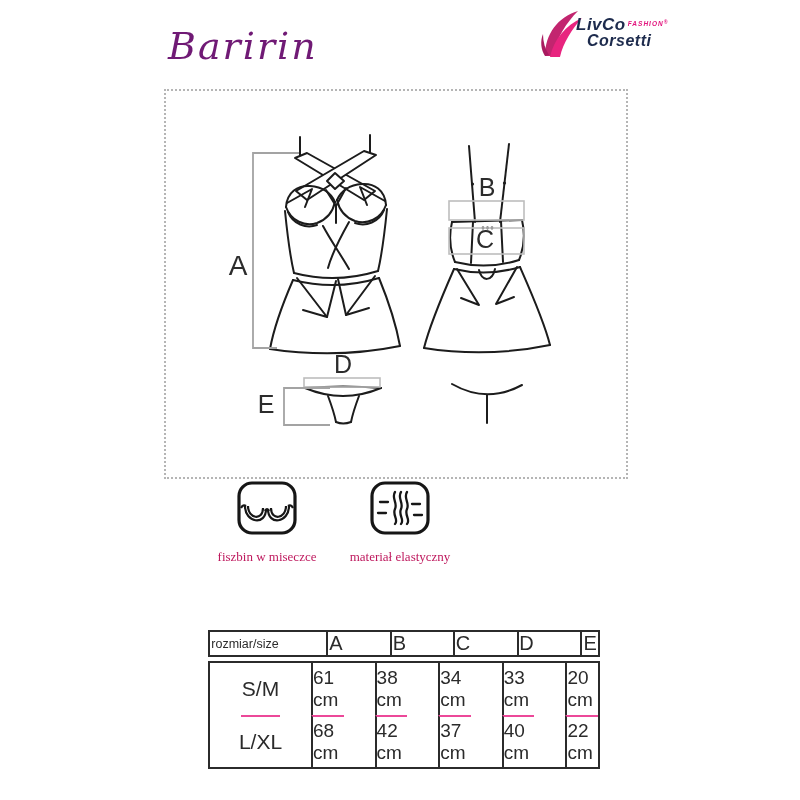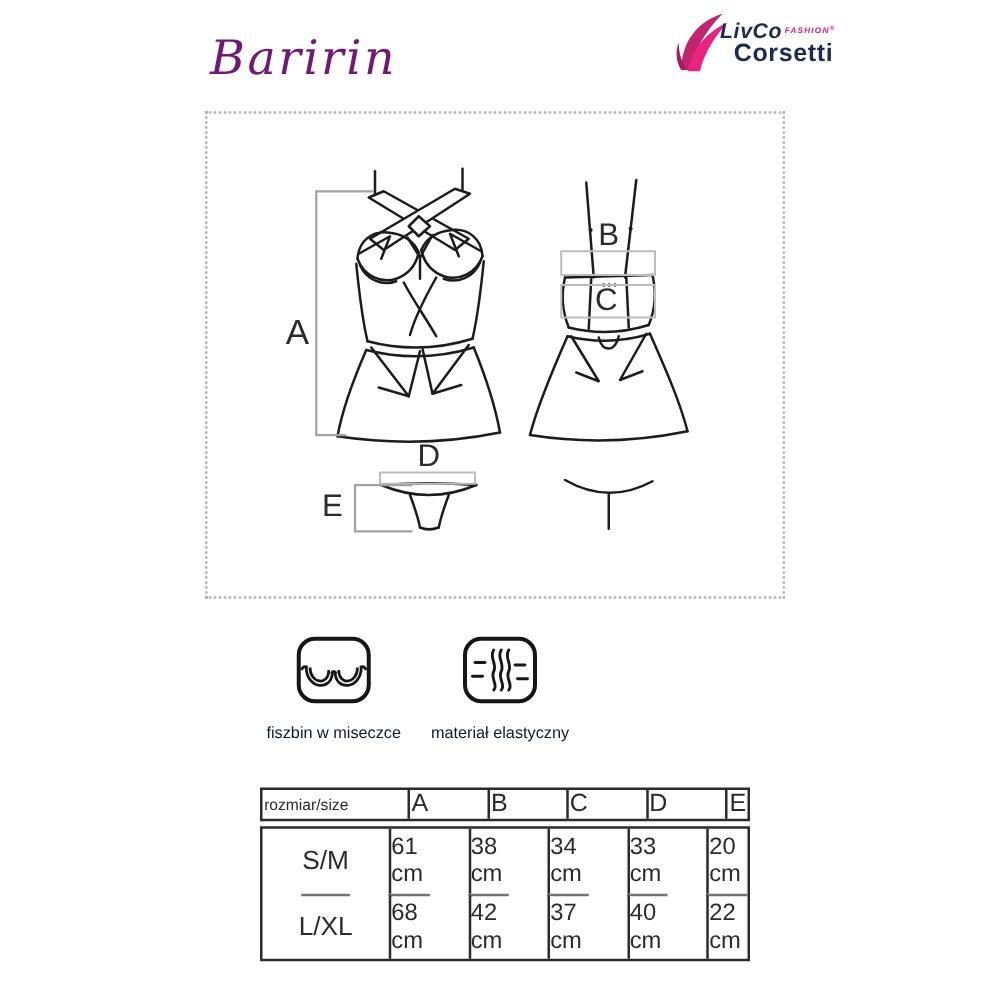--- a/index.html
+++ b/index.html
@@ -11,47 +11,47 @@
          font-style:italic;font-size:38px;color:#701a75;letter-spacing:2px;}
 
   
   .logo{position:absolute;left:538px;top:6px;width:140px;height:56px;}
   .logo-swirl{position:absolute;left:0;top:2px;}
   .logo-text{position:absolute;left:38px;top:10px;line-height:1;white-space:nowrap;}
   .logo-line1{font-size:17px;font-weight:bold;font-style:italic;color:#1d2b4d;letter-spacing:0.5px;}
   .logo-fashion{font-size:6.5px;font-weight:bold;font-style:italic;color:#e2127c;
                 letter-spacing:1px;margin-left:2px;vertical-align:4px;}
   .logo-reg{font-size:5px;vertical-align:2px;}
-  .logo-line2{font-size:20px;font-weight:bold;color:#1d2b4d;
+  .logo-line2{font-size:16px;font-weight:bold;font-style:italic;color:#1d2b4d;
               margin-left:11px;margin-top:0px;letter-spacing:0.5px;}
 
   
   .diagram-box{position:absolute;left:164px;top:89px;width:460px;height:386px;
                border:2px dotted #b5b5b5;}
   .diagram-svg{display:block;}
 
   
-  .feature{position:absolute;top:508px;width:180px;text-align:center;color:#0f172a;}
+  .feature{position:absolute;top:480px;width:180px;text-align:center;color:#be185d;font-family:Liberation Serif, serif;}
   .f1{left:177px;} .f2{left:310px;} .f3{left:463px;}
   .feature .icn{display:inline-block;margin-bottom:9px;}
   .feature .lbl{font-size:13px;line-height:16.5px;}
 
   
   .size-table{position:absolute;left:208px;top:630px;width:392px;color:#2b2b2b;}
   .tbl-header,.tbl-body{display:grid;grid-template-columns:70px repeat(5,1fr);
                         border:2px solid #2b2b2b;box-sizing:border-box;}
   .tbl-header{height:27px;gap:46px;}
   .tbl-body{margin-top:4px;grid-auto-rows:52px;}
   .cell{display:flex;align-items:center;justify-content:center;border-left:2px solid #2b2b2b;}
   .cell.c0{border-left:none;}
   .tbl-header .cell{font-size:20px;}
   .tbl-header .cell.c0{font-size:12.5px;}
   .tbl-body .cell{font-size:19px;margin-left:31px;}
   .tbl-body .cell.c0{font-size:21px;}
-  .tbl-body .cell.r1{border-top:2px solid #737373;}
+  .tbl-body .cell.r1{border-top:2px solid #ec4899;}
 </style>
 </head>
 <body>
 
 <div class="page">
 
   <div class="title">Baririn</div>
 
   <div class="logo">
     <svg class="logo-swirl" width="46" height="52" viewBox="0 0 46 52">

